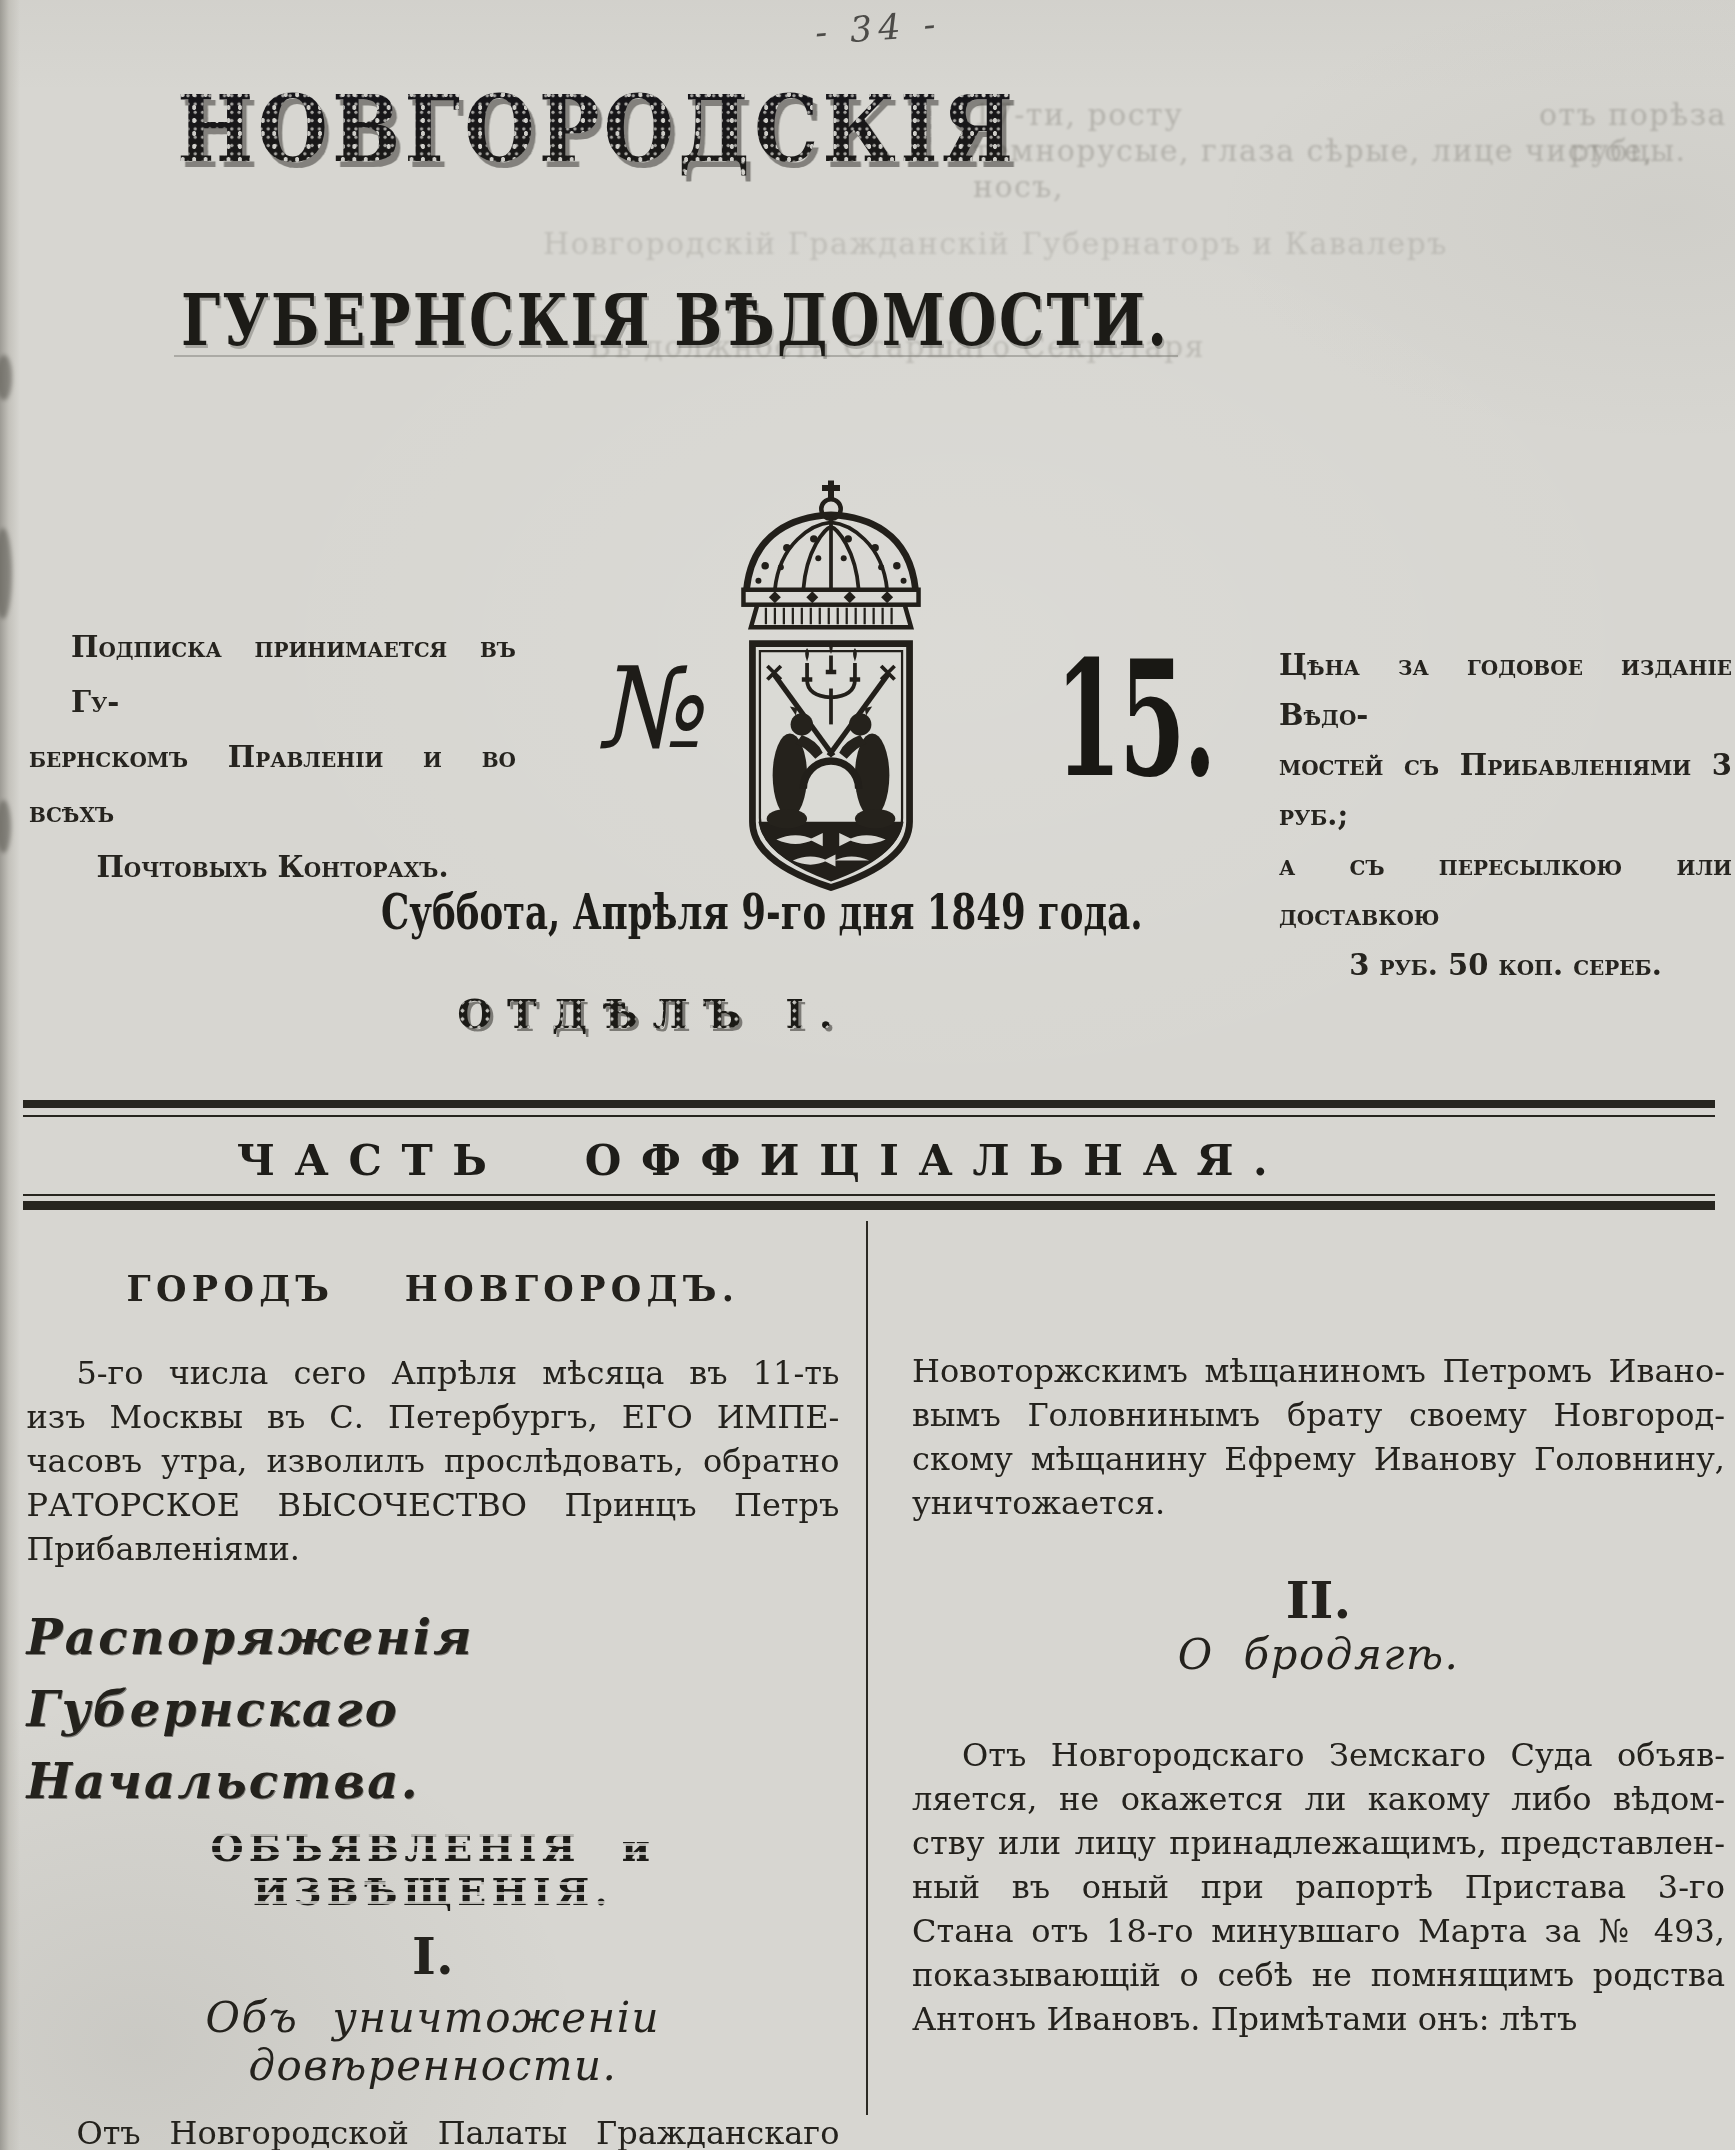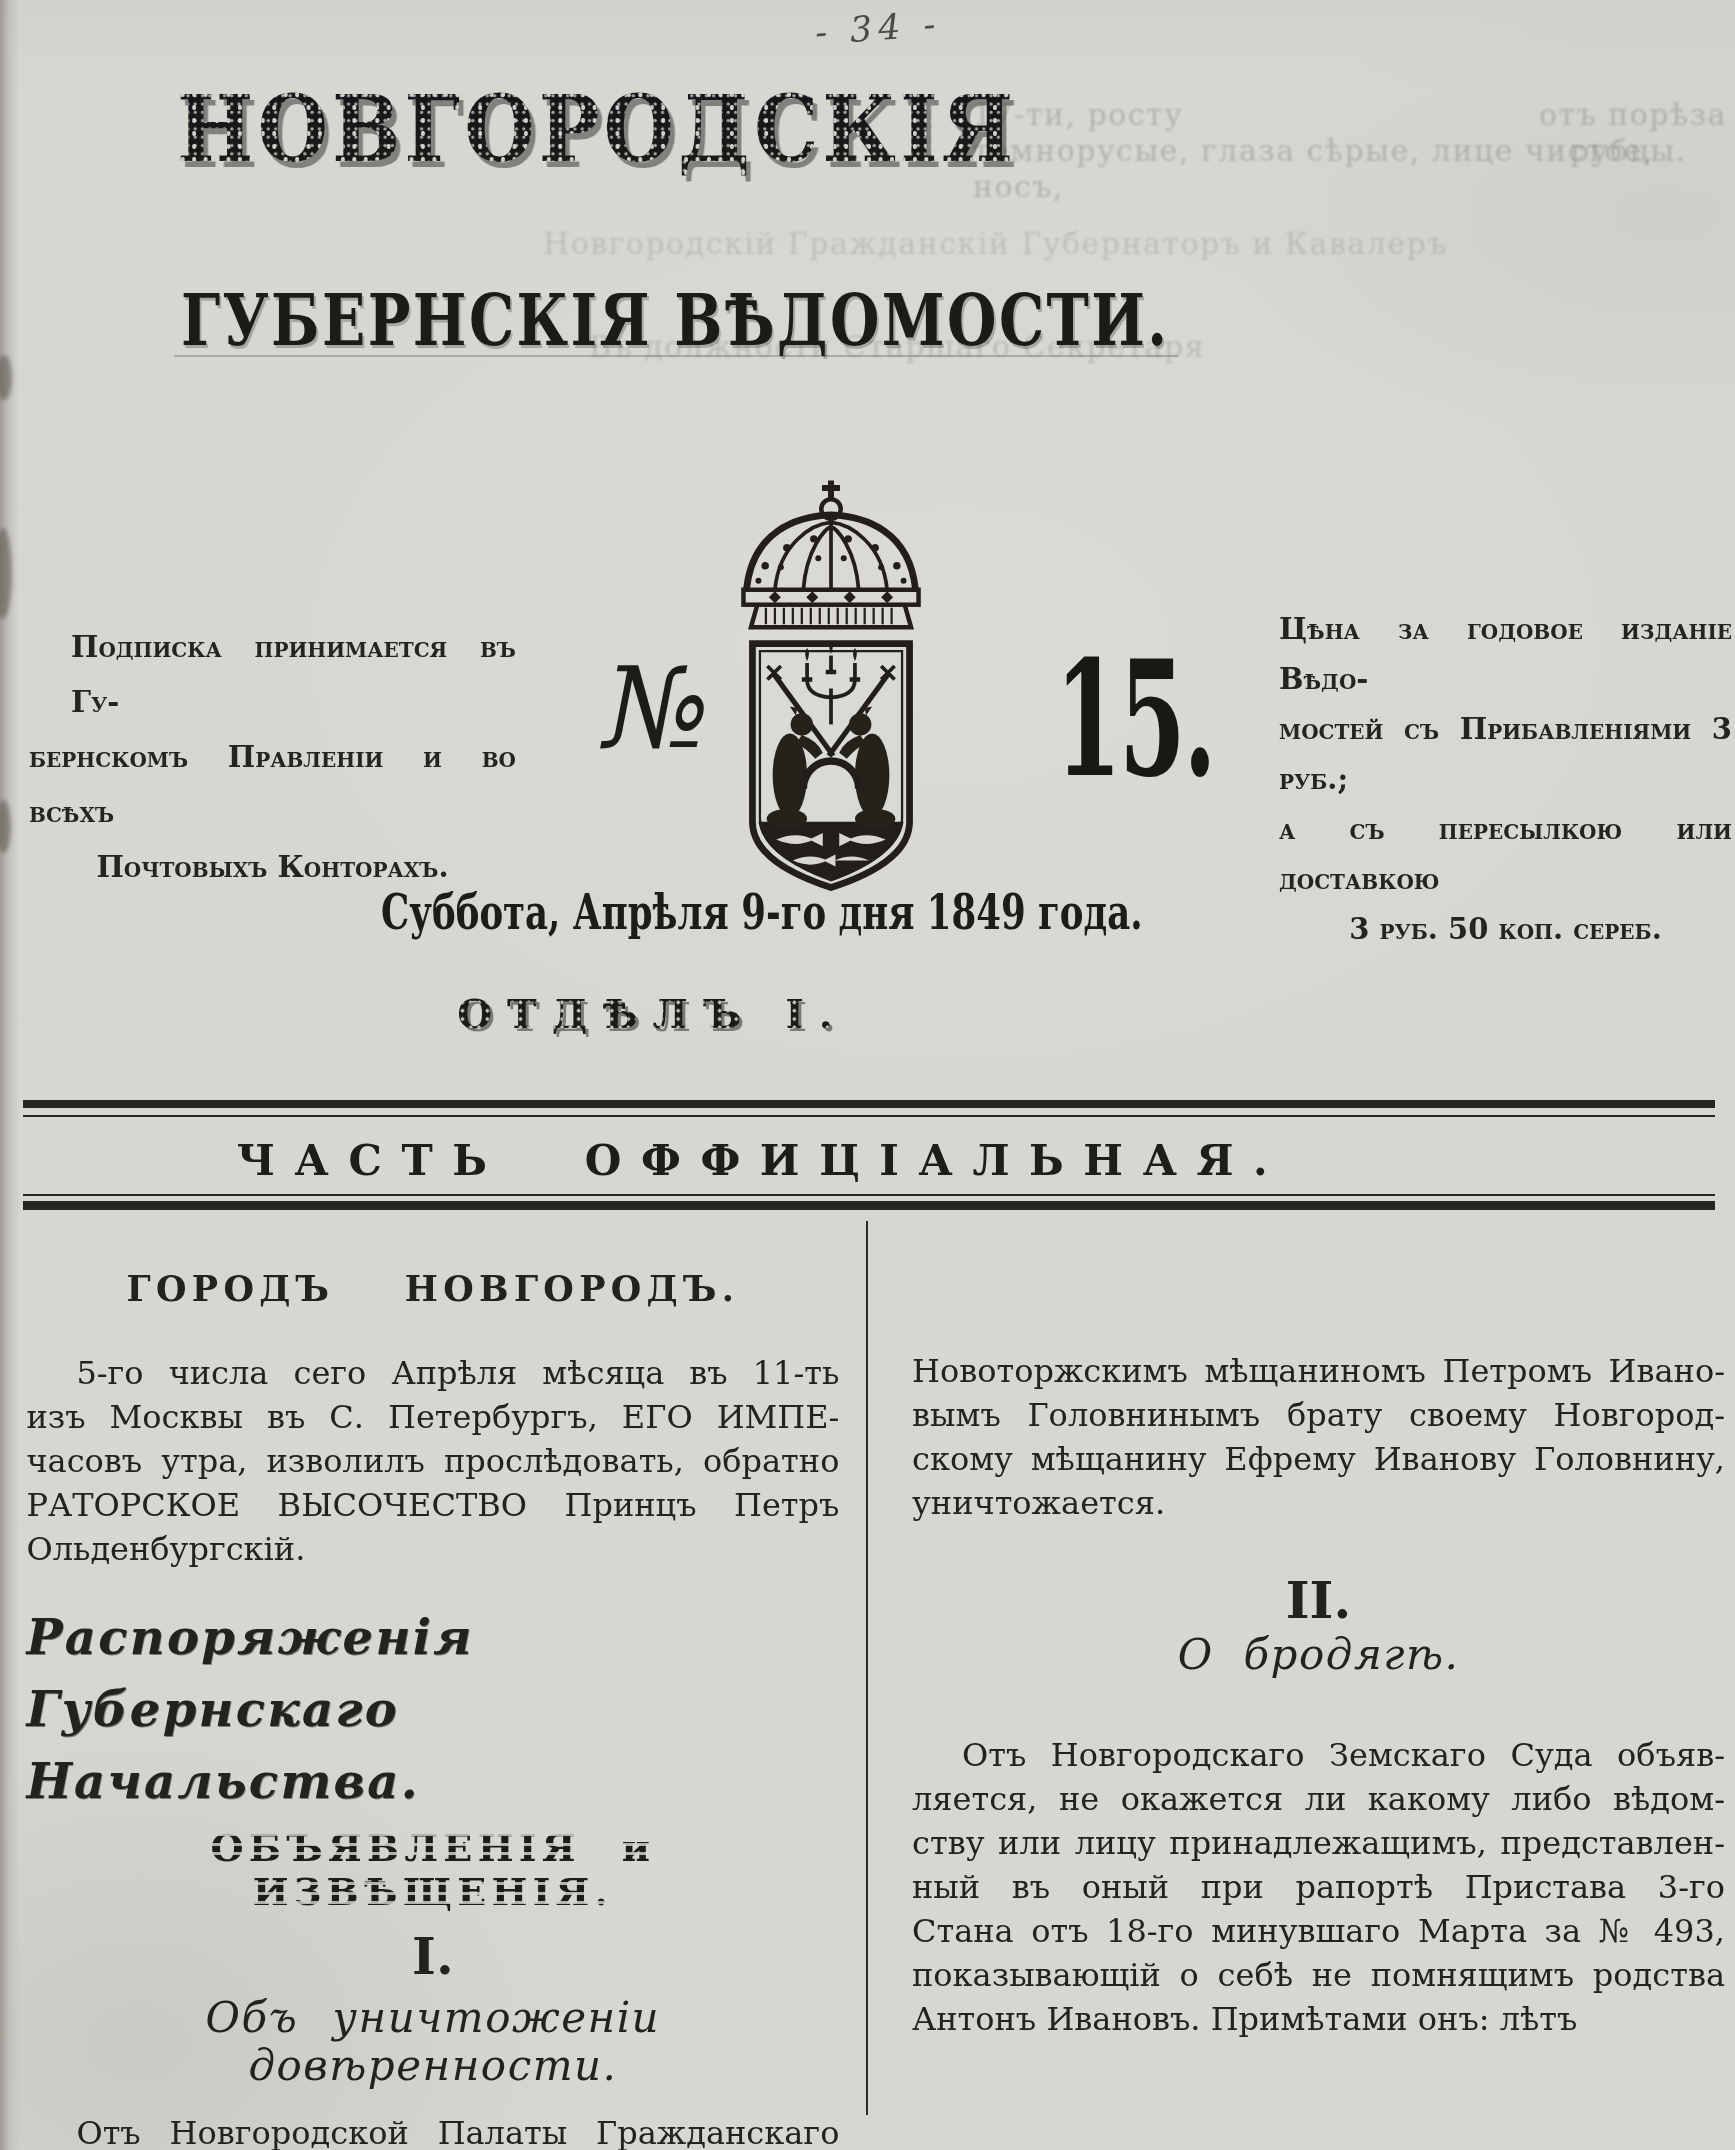--- a/index.html
+++ b/index.html
@@ -57,21 +57,21 @@
   
   .sub-left{position:absolute;top:620px;left:29px;width:487px;font-size:29px;
     font-variant:small-caps;font-weight:700;color:#26241f;}
   .sub-left .cl{line-height:55px;text-align:justify;text-align-last:justify;}
   .sub-left .cl.first{padding-left:42px;}
   .sub-left .cl.lastc{text-align:center;text-align-last:center;}
   .num-sign{position:absolute;top:643px;left:604px;font-size:112px;font-style:italic;
     color:#1e1c18;}
   .issue-no{position:absolute;top:625px;left:1055px;font-size:160px;font-weight:700;
     letter-spacing:-4.5px;transform:scaleX(.60);transform-origin:left top;color:#191814;}
-  .price-right{position:absolute;top:604px;left:1279px;width:453px;font-size:29px;
+  .price-right{position:absolute;top:640px;left:1279px;width:453px;font-size:29px;
     font-variant:small-caps;font-weight:700;color:#26241f;}
   .price-right .cl{line-height:50px;text-align:justify;text-align-last:justify;}
   .price-right .cl.lastc{text-align:center;text-align-last:center;}
   .crest{position:absolute;top:477px;left:730px;width:202px;height:420px;}
 
   .dateline{position:absolute;top:884px;left:381px;font-weight:700;font-size:48px;
     white-space:nowrap;transform:scaleX(.74);transform-origin:left top;color:#1d1c18;}
   .otdel{position:absolute;top:990px;left:226px;width:853px;text-align:center;
     font-weight:700;font-size:40px;letter-spacing:15px;color:#201e1a;
     text-shadow:3px 3.8px 0 rgba(32,30,26,.35);}
@@ -246,21 +246,21 @@
 <div class="rule-lower"></div>
 <div class="col-divider"></div>
 
 <div class="col left">
   <div class="city-head">ГОРОДЪ НОВГОРОДЪ.</div>
   <div class="para1-left">
     <div class="pl first">5-го числа сего Апрѣля мѣсяца въ 11-ть</div>
     <div class="pl">изъ Москвы въ С. Петербургъ, ЕГО ИМПЕ-</div>
     <div class="pl">часовъ утра, изволилъ прослѣдовать, обратно</div>
     <div class="pl">РАТОРСКОЕ ВЫСОЧЕСТВО Принцъ Петръ</div>
-    <div class="pl lastl">Ольденбургскій.</div>
+    <div class="pl lastl">Прибавленіями.</div>
   </div>
   <div class="gothic">
     <div>Распоряженія Губернскаго</div>
     <div>Начальства.</div>
   </div>
   <div class="stencil">ОБЪЯВЛЕНІЯ и ИЗВѢЩЕНІЯ.</div>
   <div class="numeral">I.</div>
   <div class="ital-title">Объ уничтоженіи довѣренности.</div>
   <div class="para2-left">
     <div class="pl first">Отъ Новгородской Палаты Гражданскаго</div>

